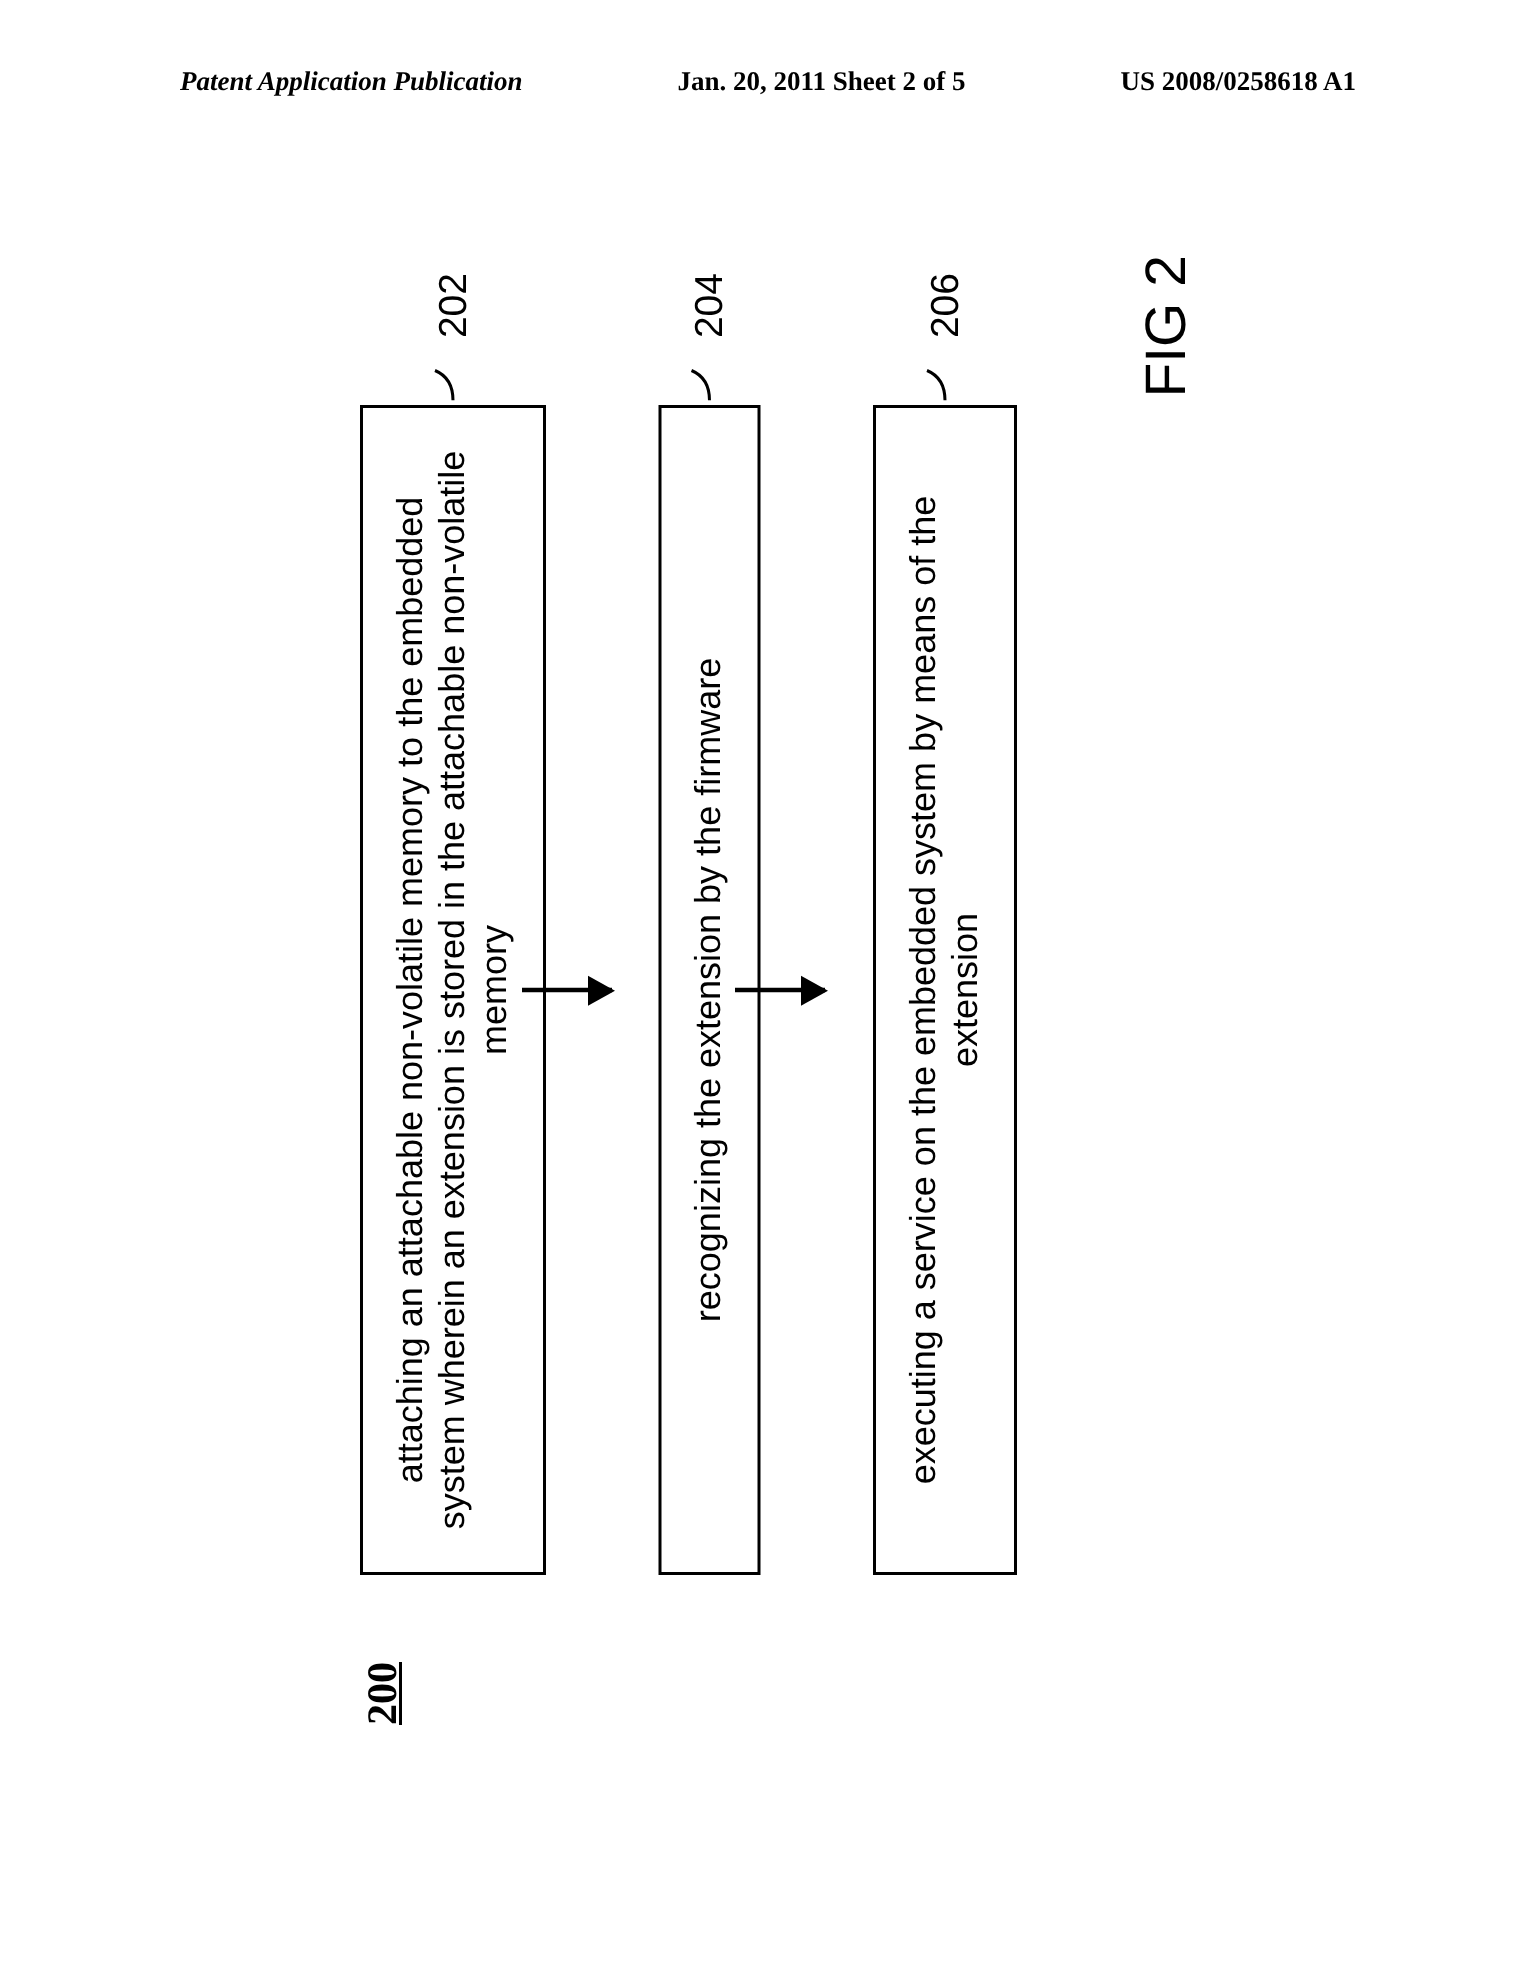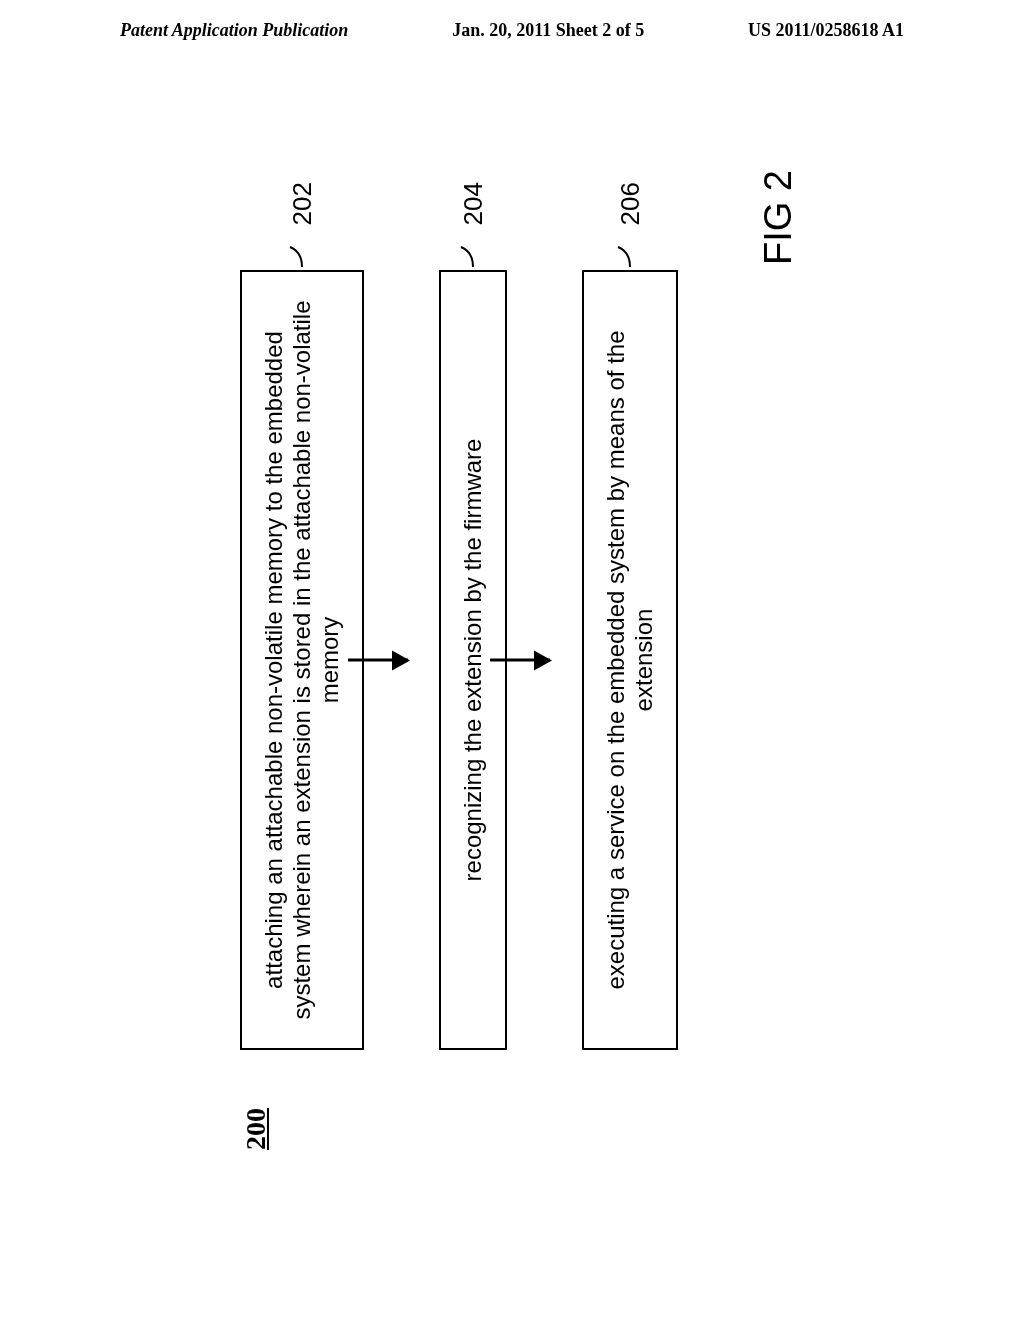--- a/index.html
+++ b/index.html
@@ -9,21 +9,21 @@
     }
     body {
       width: 1024px;
       height: 1320px;
       background: white;
       font-family: "Times New Roman", Times, serif;
       position: relative;
     }
     .header {
       position: absolute;
-      top: 20px;
+      top: 44px;
       left: 0;
       right: 0;
       display: flex;
       justify-content: space-between;
       padding: 0 120px;
       font-size: 18px;
       font-weight: bold;
     }
     .header-left {
       font-style: italic;
@@ -119,21 +119,21 @@
       font-size: 38px;
       font-family: Arial, Helvetica, sans-serif;
     }
   </style>
 </head>
 <body>
 
 <div class="header">
   <span class="header-left">Patent Application Publication</span>
   <span>Jan. 20, 2011  Sheet 2 of 5</span>
-  <span>US 2011/0258618 A1</span>
+  <span>US 2008/0258618 A1</span>
 </div>
 
 <div class="diagram-container">
   <div class="diagram-inner">
     <div class="figure-number">200</div>
 
     <div class="flowchart">
       <div class="step-box">
         <span>attaching an attachable non-volatile memory to the embedded system wherein an extension is stored in the attachable non-volatile memory</span>
         <svg class="curve" viewBox="0 0 25 30">

